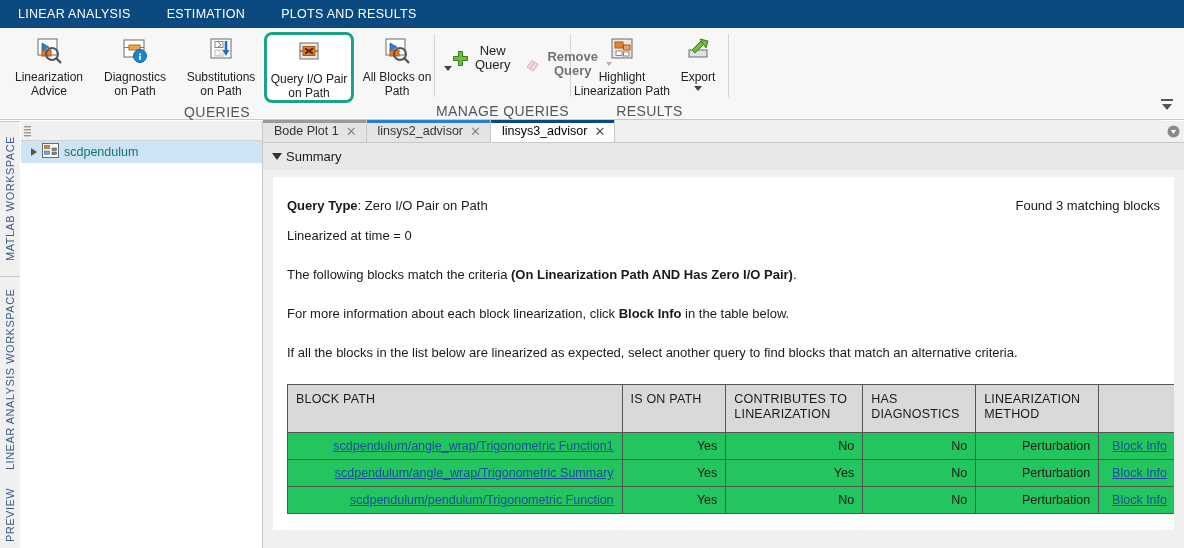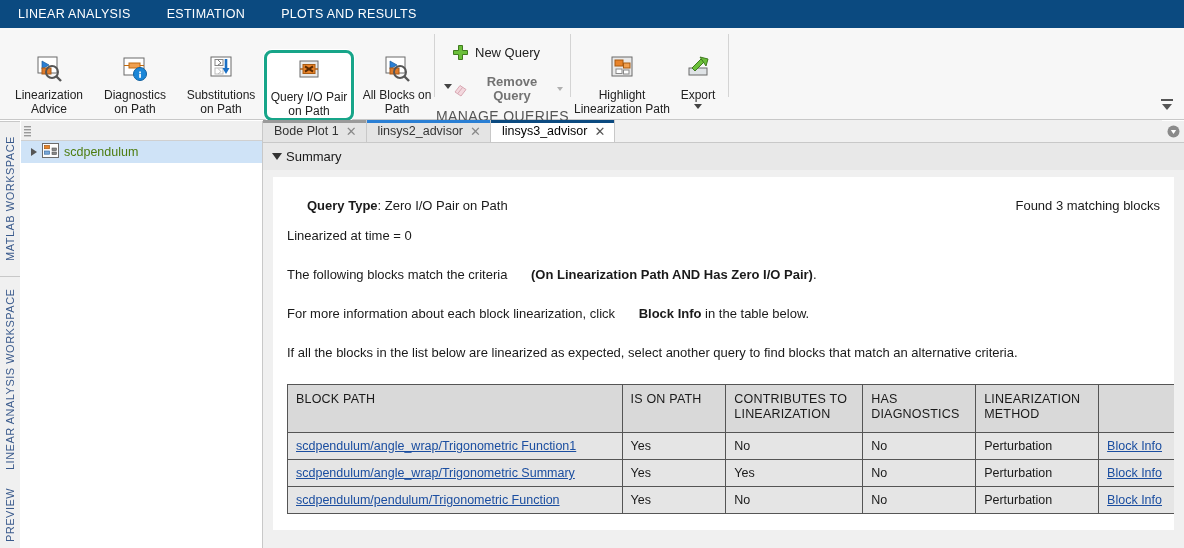--- a/index.html
+++ b/index.html
@@ -30,21 +30,21 @@
   }
 
   
   .ribbon {
     position: absolute; left: 0; top: 28px; width: 1184px; height: 92px;
     background: #f7f7f7;
     border-bottom: 1px solid #c8c8c8;
   }
   .ribbon-inner { position: relative; width: 100%; height: 100%; display: flex; }
   .rgroup { position: relative; display: flex; flex-direction: column; height: 92px; }
-  .rgroup-items { flex: 1; display: flex; align-items: flex-start; padding-top: 22px; }
+  .rgroup-items { flex: 1; display: flex; align-items: flex-start; padding-top: 4px; }
   .rgroup-label {
     height: 18px; line-height: 18px; text-align: center;
     font-size: 14px; color: #555; letter-spacing: .4px;
   }
   .rgroup-sep {
     width: 1px; background: #d4d4d4; margin: 6px 0 22px 0; align-self: stretch;
   }
   .rbtn {
     width: 86px; min-height: 66px;
     display: flex; flex-direction: column; align-items: center;
@@ -105,21 +105,21 @@
     height: 20px; background: #f0f0f0; border-bottom: 1px solid #d0d0d0;
     display: flex; align-items: center; padding-left: 3px;
   }
   .grip { width: 7px; height: 12px; display: block; }
   .tree-item {
     height: 22px; display: flex; align-items: center; gap: 5px;
     padding-left: 10px; background: #cfe3f7; cursor: default;
   }
   .tree-expander { width: 0; height: 0; border-top: 4.5px solid transparent;
     border-bottom: 4.5px solid transparent; border-left: 6px solid #555; }
-  .tree-label { font-size: 12.5px; color: #4d7c0f; }
+  .tree-label { font-size: 12.5px; color: #0f766e; }
 
   
   .doctabs {
     position: absolute; left: 263px; top: 121px; width: 921px; height: 22px;
     background: #f0f0f0; border-bottom: 1px solid #c8c8c8;
     display: flex; align-items: flex-end;
   }
   .doctab {
     height: 22px; display: flex; align-items: center; gap: 7px;
     padding: 0 9px 0 11px; font-size: 12.5px; color: #333;
@@ -146,37 +146,37 @@
     border-top: 7px solid #333; margin-right: 4px; }
   .summary-title { font-size: 13px; color: #1a1a1a; }
 
   .panel {
     margin: 7px 10px 0 10px; background: #ffffff; height: 353px;
     padding: 20px 14px 0 14px; position: relative; overflow: hidden;
   }
   .row-between { display: flex; justify-content: space-between; align-items: baseline; }
   .para { font-size: 13px; color: #1a1a1a; line-height: 18px; }
   .para.gap { margin-top: 21px; }
-  .b { font-weight: bold; margin-left: 20px; }
+  .b { font-weight: bold; }
   .line2 { margin-top: 12px; }
 
   table.results {
     margin-top: 22px; border-collapse: collapse; width: 889px;
     border: 1px solid #555;
   }
   table.results th {
     background: #d9d9d9; border: 1px solid #555;
     font-size: 12.5px; font-weight: normal; color: #1a1a1a;
     text-align: left; vertical-align: top;
     padding: 7px 8px 10px 8px; letter-spacing: .2px;
     text-transform: uppercase; line-height: 15px;
   }
   table.results td {
-    border: 1px solid #555; background: #e5e5e5;
-    font-size: 12.5px; color: #1a1a1a; padding: 6px 8px; height: 27px;
+    border: 1px solid #555; background: #22c55e;
+    font-size: 12.5px; color: #1a1a1a; padding: 6px 8px; height: 27px; text-align: right;
   }
   .cell-link { color: #1b4ea0; text-decoration: underline; cursor: default; }
 </style>
 </head>
 <body>
 
 <div id="app">
 
   <div class="ribbon-tabbar">
     <div class="ribbon-tab">LINEAR ANALYSIS</div>
@@ -279,21 +279,21 @@
             <span class="caret"></span>
           </div>
 
         </div>
         <div class="rgroup-label">QUERIES</div>
       </div>
 
       <div class="rgroup-sep"></div>
 
       <div class="rgroup" style="width:135px;">
-        <div class="rgroup-items" style="flex-direction:column; padding-top:12px; padding-left:10px;">
+        <div class="rgroup-items" style="flex-direction:row; padding-top:12px; padding-left:10px;">
           <div class="rbtn small">
             <span>
               <svg class="icon16" viewBox="0 0 17 17">
                 <polygon points="6.5,1.5 10.5,1.5 10.5,6.5 15.5,6.5 15.5,10.5 10.5,10.5 10.5,15.5 6.5,15.5 6.5,10.5 1.5,10.5 1.5,6.5 6.5,6.5" fill="#6bbf3a" stroke="#3f7a1e"></polygon>
               </svg>
             </span>
             <span class="lbl">New Query</span>
           </div>
           <div class="rbtn small disabled" style="margin-top:6px;">
             <span>

